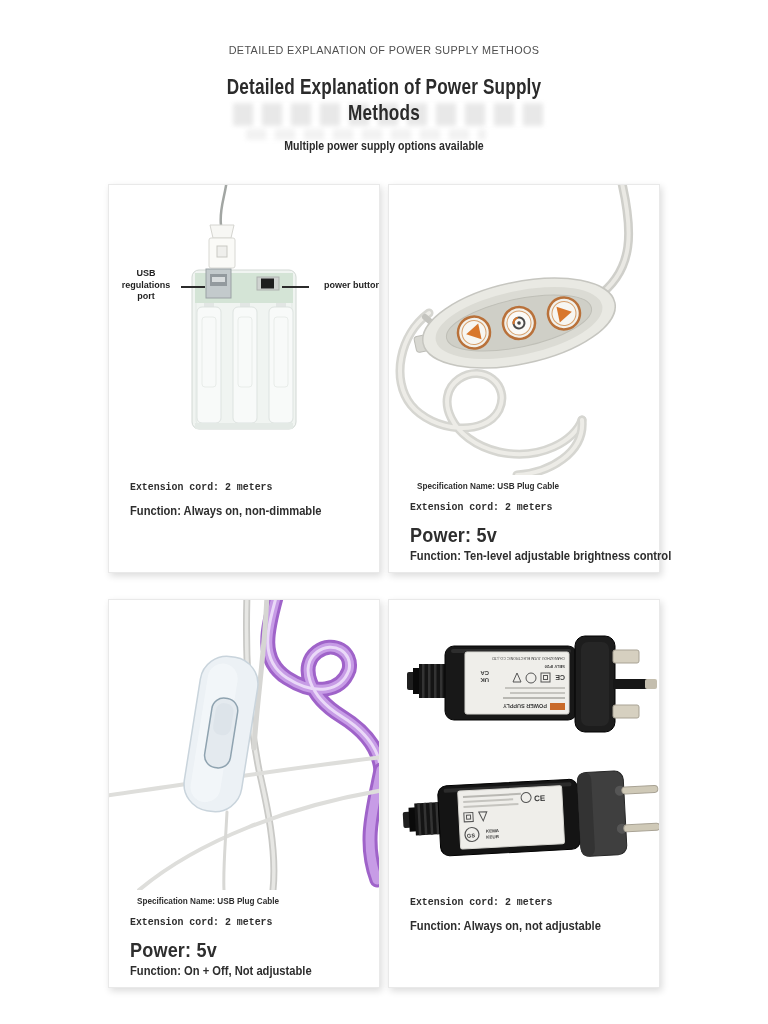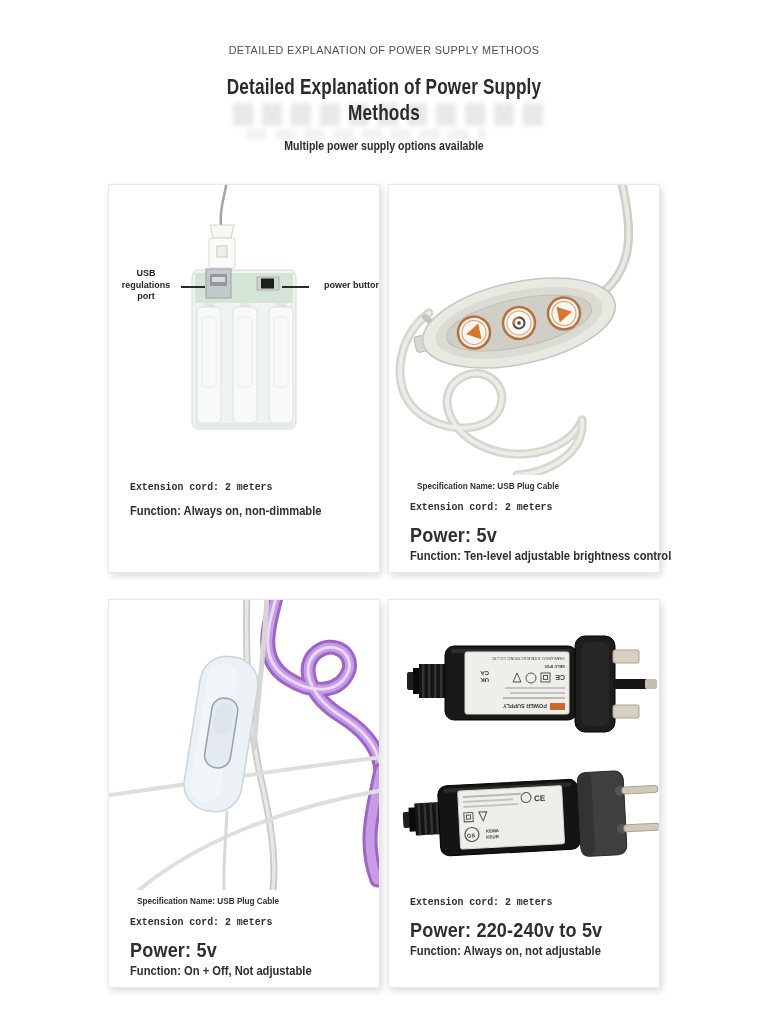--- a/index.html
+++ b/index.html
@@ -279,18 +279,17 @@
             <circle cx="232" cy="196" r="5" fill="#555"></circle>
             <circle cx="232" cy="234" r="5" fill="#555"></circle>
             <rect x="234" y="192.5" width="36" height="7" rx="3.5" fill="#cfc9b7" stroke="#a9a395"></rect>
             <rect x="234" y="230.5" width="36" height="7" rx="3.5" fill="#cfc9b7" stroke="#a9a395"></rect>
           </g>
         </g>
       </svg>
     </div>
     <div class="panel-text">
       <div class="cord"><span class="cx">Extension cord: 2 meters</span></div>
-      <div class="power"><span class="cx">Power: 220-240v to 5v</span></div>
       <div class="func"><span class="cx">Function: Always on, not adjustable</span></div>
     </div>
   </section>
 
 </div>
 
 </body></html>

